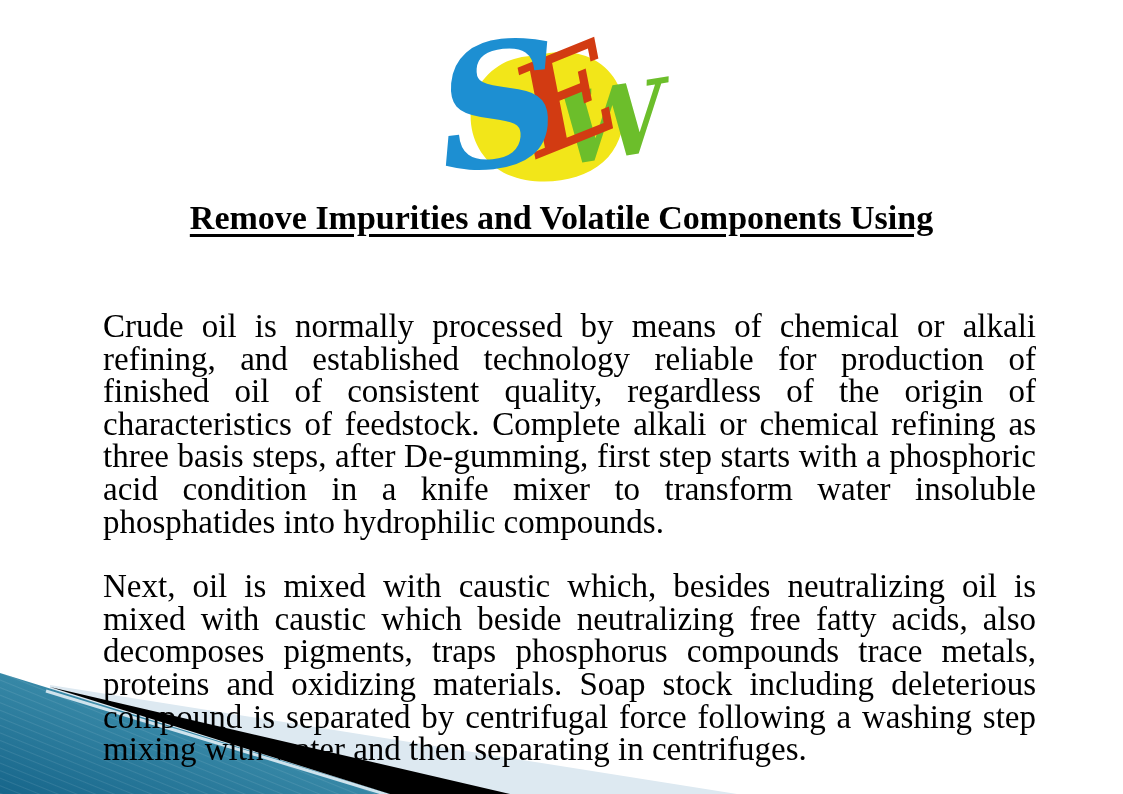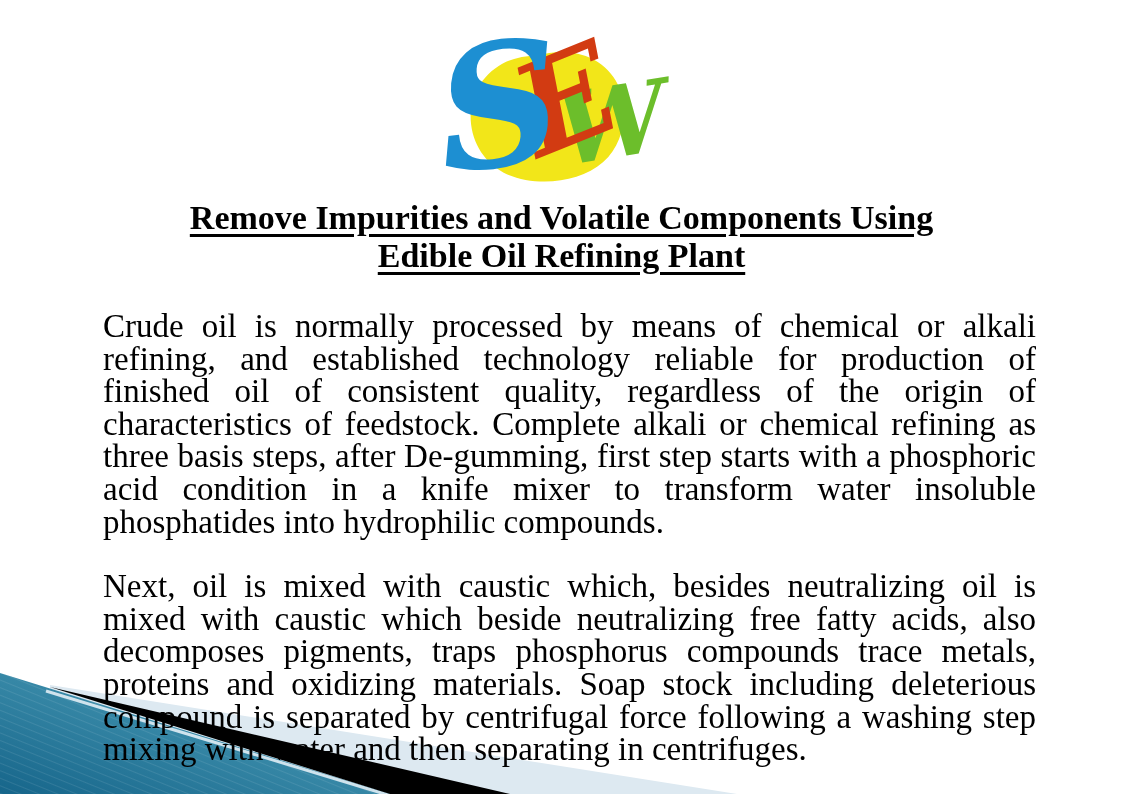--- a/index.html
+++ b/index.html
@@ -109,21 +109,20 @@
       <text class="logo-letter" x="112" y="126" font-size="95" transform="rotate(-9 160 95)" fill="#6cbe2b">W</text>
 
       <text class="logo-letter" x="72" y="108" font-size="122" transform="rotate(-22 130 62)" fill="#d23b12">E</text>
 
       <text class="logo-letter" x="-4" y="134" font-size="165" transform="rotate(-6 50 75)" fill="#1d8fd2">S</text>
     </svg>
   </div>
 
   <div class="title-block">
     <div class="title-line">Remove Impurities and Volatile Components Using</div>
-    <div class="title-line">Edible Oil Refining Plant</div>
   </div>
 
   <div class="body-block">
     <p class="body-paragraph">Crude oil is normally processed by means of chemical or alkali refining, and established technology reliable for production of finished oil of consistent quality, regardless of the origin of characteristics of feedstock. Complete alkali or chemical refining as three basis steps, after De-gumming, first step starts with a phosphoric acid condition in a knife mixer to transform water insoluble phosphatides into hydrophilic compounds.</p>
     <p class="body-paragraph">Next, oil is mixed with caustic which, besides neutralizing oil is mixed with caustic which beside neutralizing free fatty acids, also decomposes pigments, traps phosphorus compounds trace metals, proteins and oxidizing materials. Soap stock including deleterious compound is separated by centrifugal force following a washing step mixing with water and then separating in centrifuges.</p>
   </div>
 
 </div>
 
 </body></html>

